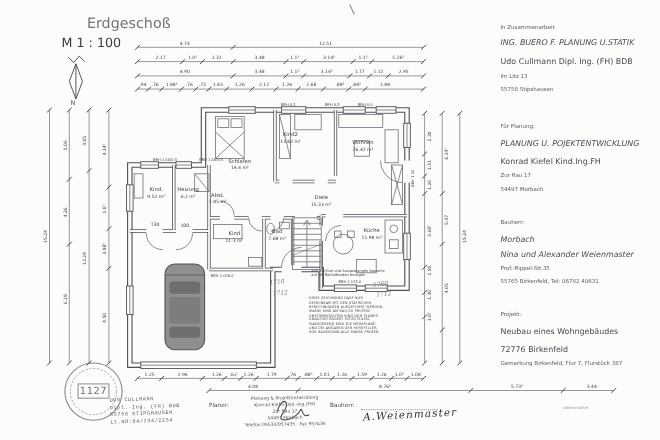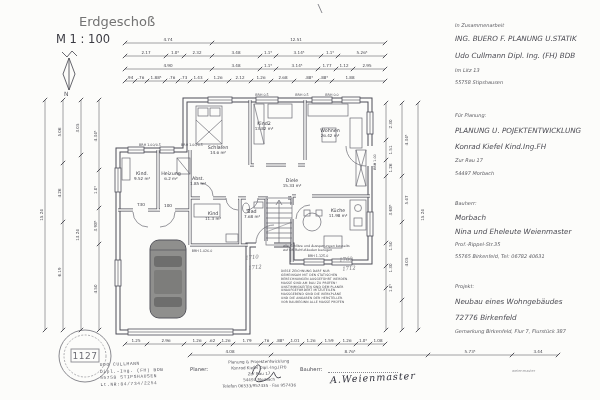--- a/index.html
+++ b/index.html
@@ -18,21 +18,21 @@
   .ann.door{font-size:4.2px;color:#3c3c44;}
   .ann.hand{font-family:"DejaVu Serif",serif;font-style:italic;font-size:5.4px;color:#77777c;transform:translate(-50%,-50%) rotate(-6deg);}
   .notes{position:absolute;color:#4a4a52;line-height:1.3;}
   .notes.sm{font-size:3.3px;}
   .notes.blk{font-size:3.05px;letter-spacing:.15px;line-height:1.28;}
   
   .hd-title{position:absolute;left:56px;top:14px;font-size:13px;color:#737373;margin-left:23px;}
   .hd-scale{position:absolute;left:56px;top:32px;font-size:11.5px;color:#3a3a42;}
   .north-n{position:absolute;left:64px;top:90px;font-size:6px;color:#55555c;}
   
-  #title-block .tl{position:absolute;left:455px;white-space:nowrap;color:#4a4a52;font-style:italic;}
+  #title-block .tl{position:absolute;left:455px;white-space:nowrap;color:#4a4a52;}
   #title-block .tl.s{font-size:5px;color:#5c5c62;}
   #title-block .tl.m{font-size:7.2px;}
   #title-block .tl.mi{font-size:7.2px;font-style:italic;}
   .watermark{position:absolute;left:512px;top:369px;font-size:3.6px;color:#9a9a9e;}
   
   .seal-num{position:absolute;left:85px;top:356px;transform:translate(-50%,-50%);font-size:9px;color:#6d6d74;letter-spacing:.5px;}
   #cullmann-stamp{position:absolute;left:100px;top:361px;font-family:"Liberation Mono",monospace;
        font-size:4.6px;line-height:1.45;color:#5a5a62;transform:rotate(-2deg);letter-spacing:.6px;white-space:nowrap;}
   .foot-label{position:absolute;font-size:5.2px;color:#4a4a52;}
   #planer-stamp{position:absolute;left:213px;top:359px;width:92px;text-align:center;font-size:4.1px;
@@ -432,21 +432,21 @@
       <div class="tl m" style="top: 51px;">Udo Cullmann Dipl. Ing. (FH) BDB</div>
       <div class="tl s" style="top: 67px;">Im Litz 13</div>
       <div class="tl s" style="top: 79px;">55758 Stipshausen</div>
       <div class="tl s" style="top: 112px;">Für Planung:</div>
       <div class="tl mi" style="top: 126px;">PLANUNG U. POJEKTENTWICKLUNG</div>
       <div class="tl m" style="top: 142px;">Konrad Kiefel Kind.Ing.FH</div>
       <div class="tl s" style="top: 157px;">Zur Rau 17</div>
       <div class="tl s" style="top: 170px;">54497 Morbach</div>
       <div class="tl s" style="top: 200px;">Bauherr:</div>
       <div class="tl mi" style="top: 213px;">Morbach</div>
-      <div class="tl mi" style="top: 227px;">Nina und Eheleute Weienmaster</div>
+      <div class="tl mi" style="top: 227px;">Nina und Alexander Weienmaster</div>
       <div class="tl s" style="top: 241px;">Prof.-Rippel-Str.35</div>
       <div class="tl s" style="top: 253px;">55765 Birkenfeld, Tel: 06782 40631</div>
       <div class="tl s" style="top: 283px;">Projekt:</div>
       <div class="tl m" style="top: 297px;">Neubau eines Wohngebäudes</div>
       <div class="tl m" style="top: 313px;">72776 Birkenfeld</div>
       <div class="tl s" style="top: 328px;">Gemarkung Birkenfeld, Flur 7, Flurstück 387</div>
     </div>
   <div class="watermark">weienmaster</div>
 
   <div class="seal-num">1127</div>

